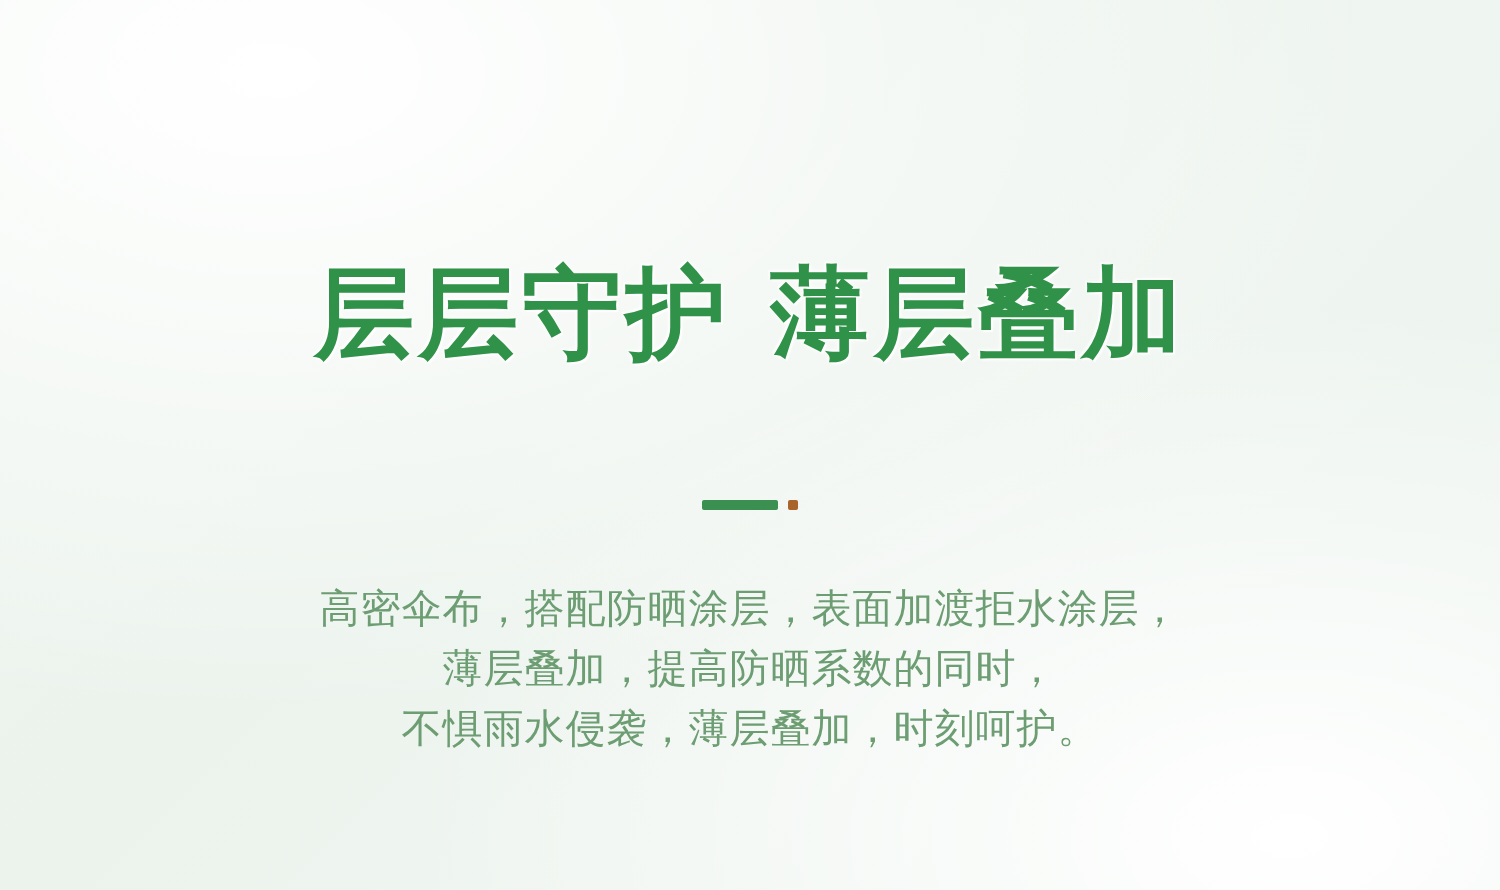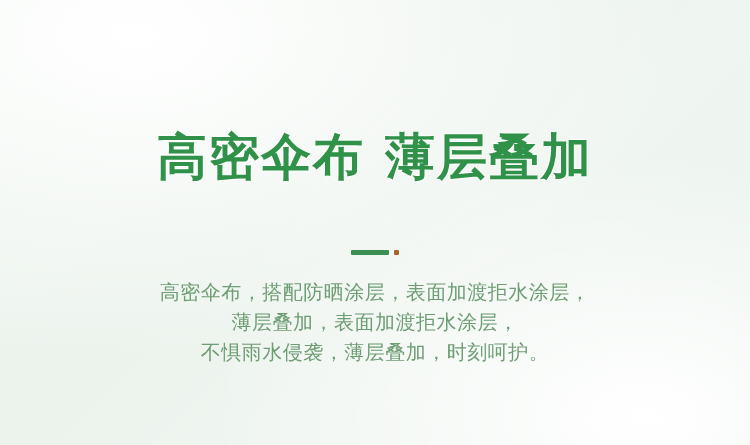--- a/index.html
+++ b/index.html
@@ -68,46 +68,46 @@
   .divider-dot {
     width: 5px;
     height: 5px;
     margin-left: 5px;
     background: #a8642a;
     border-radius: 1px;
   }
 
   
   .body-copy {
-    margin-top: 20px;
+    margin-top: 32px;
     width: 100%;
     text-align: center;
     color: #6d9d72;
     font-size: 20px;
     line-height: 30px;
     letter-spacing: 0.5px;
   }
   .body-copy .line {
     display: block;
     white-space: nowrap;
   }
 </style>
 </head>
 <body>
 
 <div class="poster">
 
   <div class="title-block">
-    <h1 class="title"><span>高密伞布</span><span class="gap"></span><span>薄层叠加</span></h1>
+    <h1 class="title"><span>层层守护</span><span class="gap"></span><span>薄层叠加</span></h1>
   </div>
 
   <div class="divider">
     <span class="divider-bar"></span>
     <span class="divider-dot"></span>
   </div>
 
   <div class="body-copy">
     <span class="line">高密伞布，搭配防晒涂层，表面加渡拒水涂层，</span>
-    <span class="line">薄层叠加，表面加渡拒水涂层，</span>
+    <span class="line">薄层叠加，提高防晒系数的同时，</span>
     <span class="line">不惧雨水侵袭，薄层叠加，时刻呵护。</span>
   </div>
 
 </div>
 
 </body></html>

